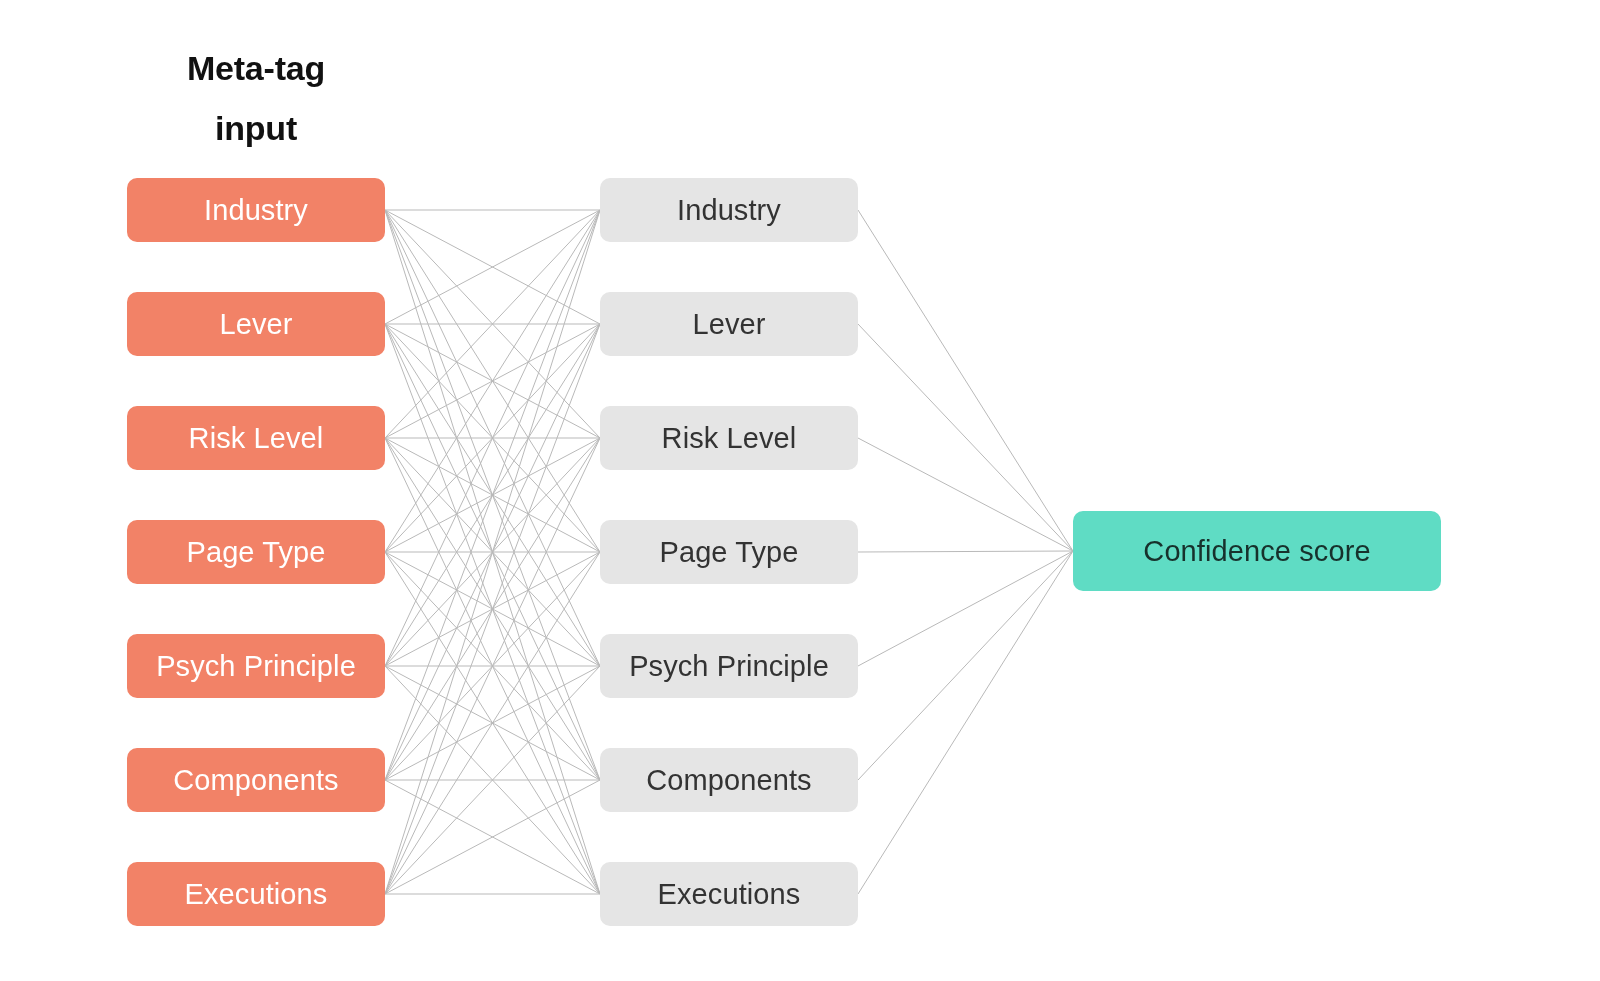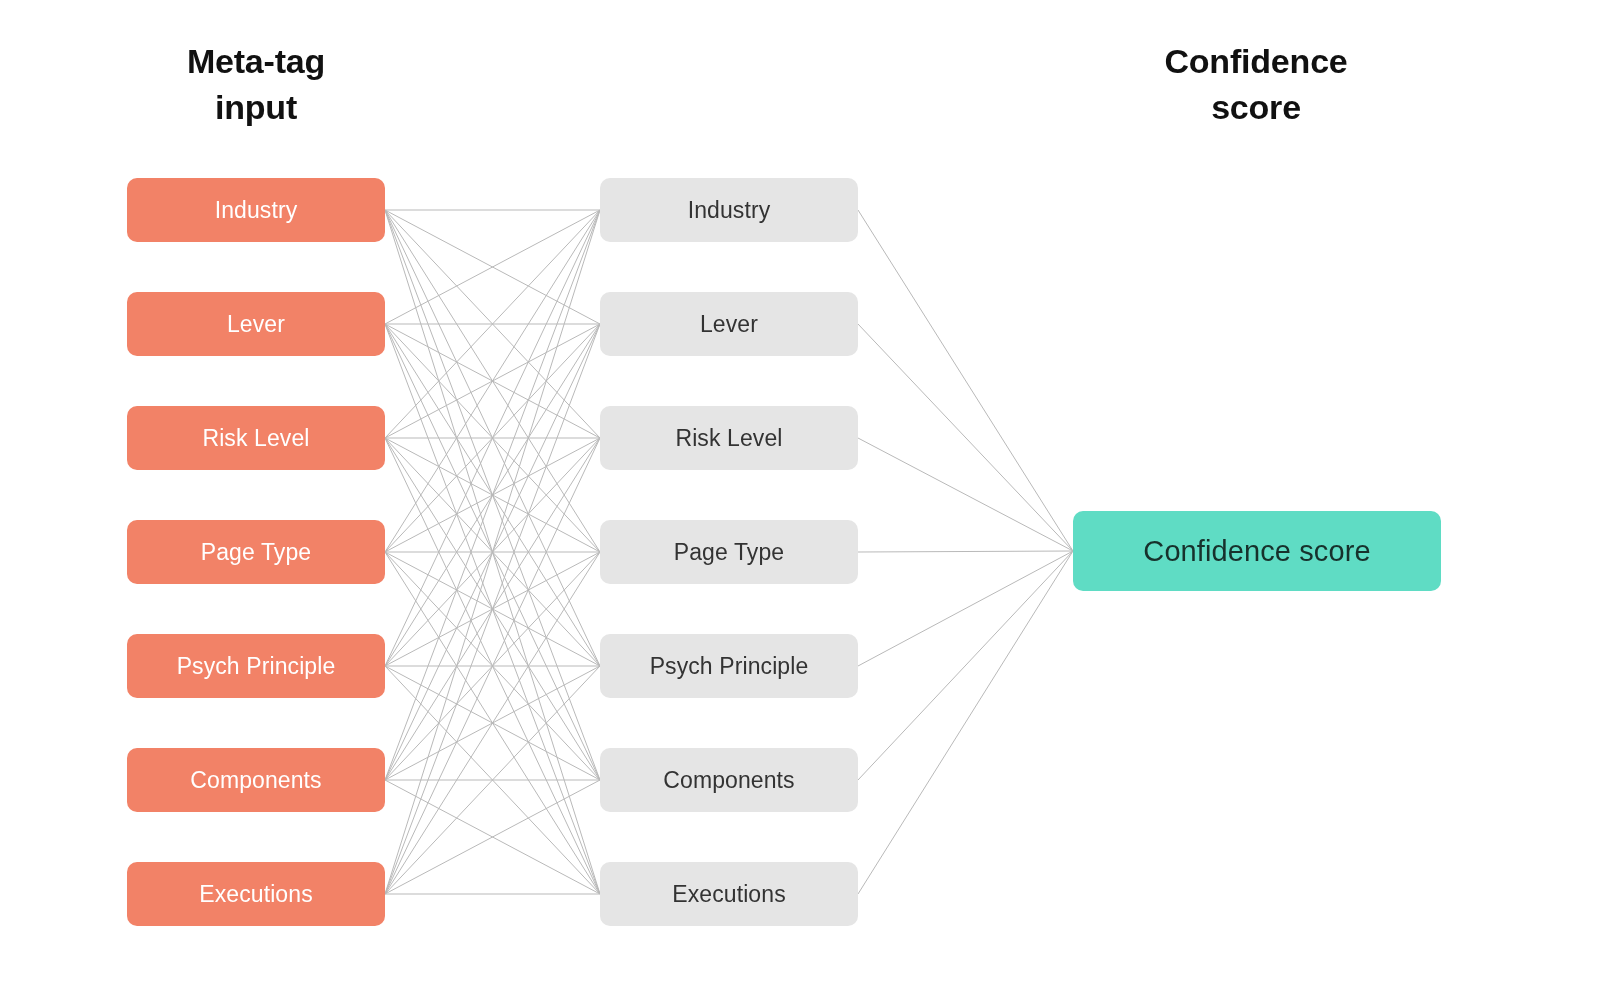--- a/index.html
+++ b/index.html
@@ -23,21 +23,21 @@
     width: 1600px;
     height: 981px;
   }
 
   
   .col-title {
     position: absolute;
     text-align: center;
     font-weight: 700;
     font-size: 34px;
-    line-height: 46px;
+    line-height: 60px;
     color: #111111;
     letter-spacing: -0.2px;
     white-space: pre-line;
   }
   #title-input   { left: 100px;  top: 38px;  width: 312px; }
   #title-model   { left: 572px;  top: 38px;  width: 312px; }
   #title-score   { left: 1100px; top: 38px;  width: 312px; }
 
   
   #links {
@@ -56,21 +56,21 @@
 
   
   .node {
     position: absolute;
     box-sizing: border-box;
     height: 64px;
     border-radius: 10px;
     display: flex;
     align-items: center;
     justify-content: center;
-    font-size: 23px;
+    font-size: 29px;
     letter-spacing: 0.1px;
     user-select: none;
   }
   .node.input {
     left: 127px;
     width: 258px;
     background: #F28267;
     color: #ffffff;
   }
   .node.model {
@@ -90,22 +90,20 @@
     font-size: 29px;
   }
 </style>
 </head>
 <body>
 
 <div id="diagram">
 
   <div class="col-title" id="title-input">Meta-tag
 input</div>
-  <div class="col-title" id="title-score">Confidence
-score</div>
 
   <svg id="links" viewBox="0 0 1600 981" preserveAspectRatio="none">
       <line x1="385" y1="210" x2="600" y2="210"></line>
       <line x1="385" y1="210" x2="600" y2="324"></line>
       <line x1="385" y1="210" x2="600" y2="438"></line>
       <line x1="385" y1="210" x2="600" y2="552"></line>
       <line x1="385" y1="210" x2="600" y2="666"></line>
       <line x1="385" y1="210" x2="600" y2="780"></line>
       <line x1="385" y1="210" x2="600" y2="894"></line>
       <line x1="385" y1="324" x2="600" y2="210"></line>

